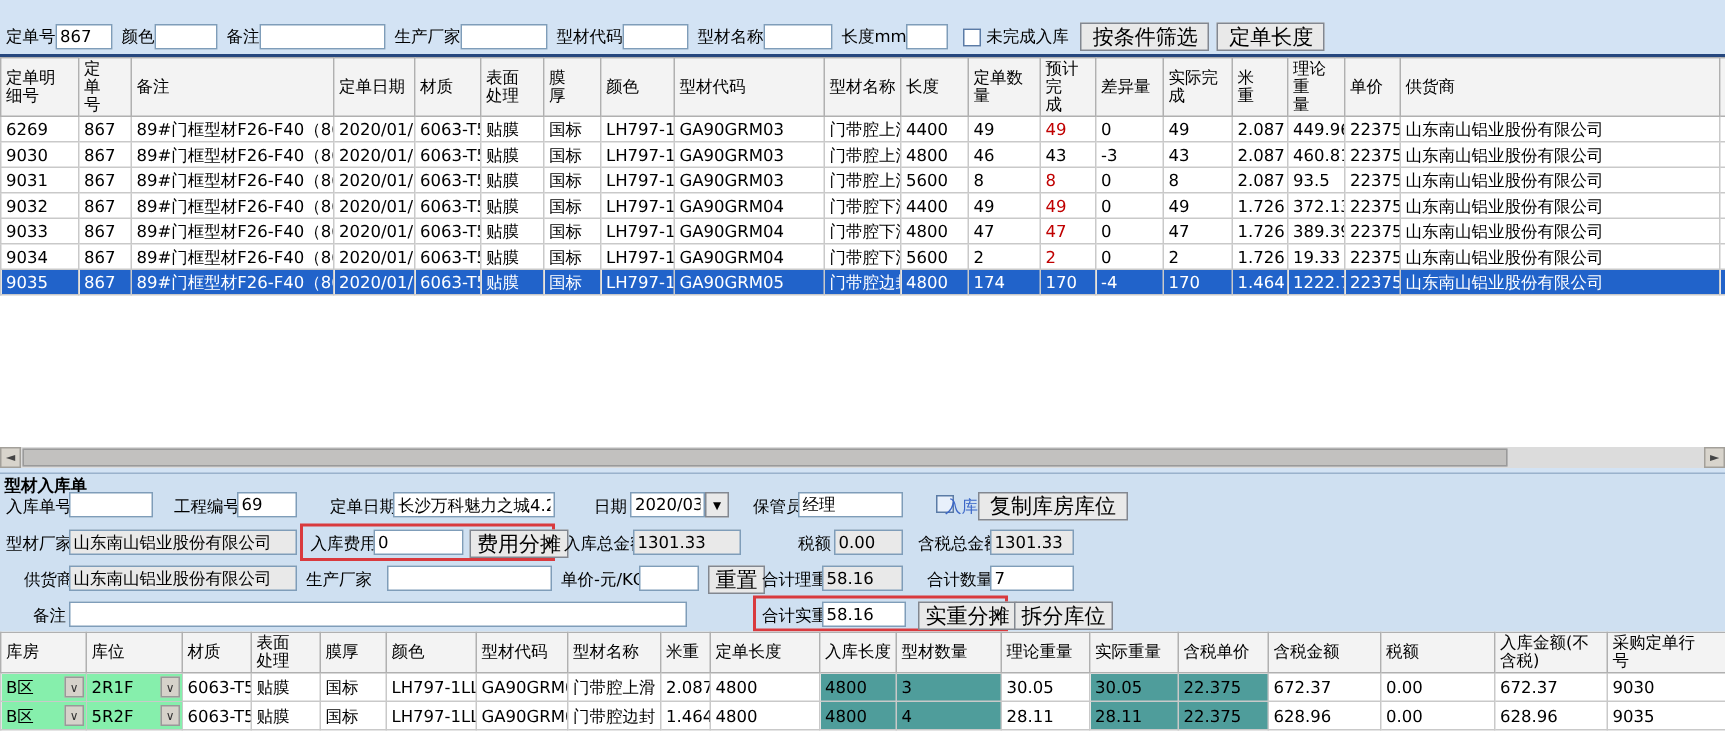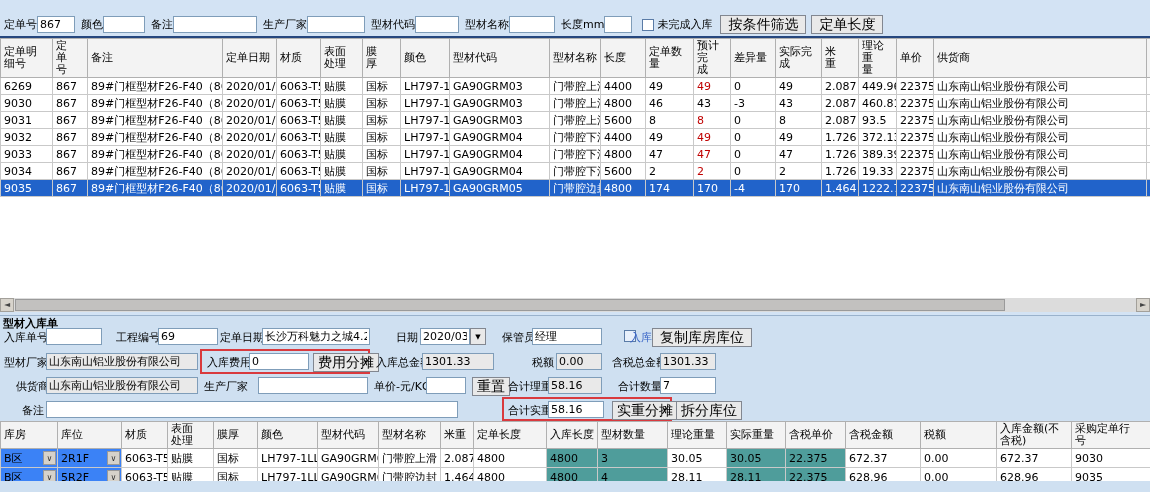--- a/index.html
+++ b/index.html
@@ -27,26 +27,26 @@
   .harrow { position:absolute; top:0; width:14px; height:14px; background:#d8d4cc; border:1px solid #a3a09a; font-size:8px; line-height:12px; text-align:center; color:#444; }
   .hthumb { position:absolute; left:15px; top:1px; width:990px; height:12px; background:#c2c1bf; border:1px solid #9a9a9a; }
 
   .bottom-panel { position:absolute; left:0; top:315px; width:1150px; height:177px; background:#cfe0f1; border-top:1px solid #9ab2cc; }
   .panel-title { position:absolute; left:3px; top:0px;font-weight:bold; }
   .flbl { position:absolute; white-space:nowrap; }
   .flbl.blue { color:#3a66c8; }
   .abs { position:absolute; }
   .redbox { position:absolute; border:2px solid #d93a3e; }
 
-  .inbound-area { position:absolute; left:0; top:105px; width:1150px; height:60px; background:#fff; overflow:hidden; }
+  .inbound-area { position:absolute; left:0; top:105px; width:1150px; height:72px; background:#fff; overflow:hidden; }
   #inbound-table { width:1150px; }
   #inbound-table th { height:26px; }
   #inbound-table td { border:1px solid #c9c9c9; padding:0 3px; height:19px; white-space:nowrap; overflow:hidden; background:#fff; }
   #inbound-table td.teal { background:#4f9d9b; }
-  #inbound-table td.combo { background:#3b82f6; position:relative; padding-right:15px;margin-top:28px; }
+  #inbound-table td.combo { background:#86efac; position:relative; padding-right:15px;margin-top:28px; }
   .carr { position:absolute; right:1px; top:2px; width:13px; height:14px; background:#d6d2ca; border:1px solid #999; font-size:8px; line-height:13px; text-align:center; color:#333; }
 </style>
 </head>
 <body>
 
 <div class="app">
 
 
   <div class="filter-bar">
     <span class="lbl" style="margin-left:4px">定单号</span>
@@ -290,21 +290,21 @@
       <div class="harrow" style="right:0">►</div>
     </div>
   </div>
 
   <div class="bottom-panel">
     <div class="panel-title">型材入库单</div>
 
     <span class="flbl" style="left:4px;top:14px">入库单号</span>
     <input class="fin abs" style="left: 46px; top: 12px; width: 56px;" value="">
     <span class="flbl" style="left:116px;top:14px">工程编号</span>
-    <input class="fin abs" style="left: 158px; top: 12px; width: 60px;" value="69">
+    <input class="fin abs" style="left: 158px; top: 12px; width: 40px;" value="69">
     <span class="flbl" style="left:220px;top:14px">定单日期</span>
     <input class="fin abs" style="left: 262px; top: 12px; width: 108px;" value="长沙万科魅力之城4.2期">
     <span class="flbl" style="left:396px;top:14px">日期</span>
     <input class="fin abs" style="left: 420px; top: 12px; width: 50px;" value="2020/03/31">
     <button class="btn abs" style="left:470px;top:12px;width:16px;height:17px;padding:0;margin:0;font-size:7px">▼</button>
     <span class="flbl" style="left:502px;top:14px">保管员</span>
     <input class="fin abs" style="left: 532px; top: 12px; width: 70px;" value="经理">
     <span class="cb abs" style="left:614px;top:14px;background:#e8f0fb"></span>
     <span class="flbl blue" style="left:630px;top:14px">入库确认</span>
     <button class="btn abs" style="left:652px;top:12px;margin:0">复制库房库位</button>

